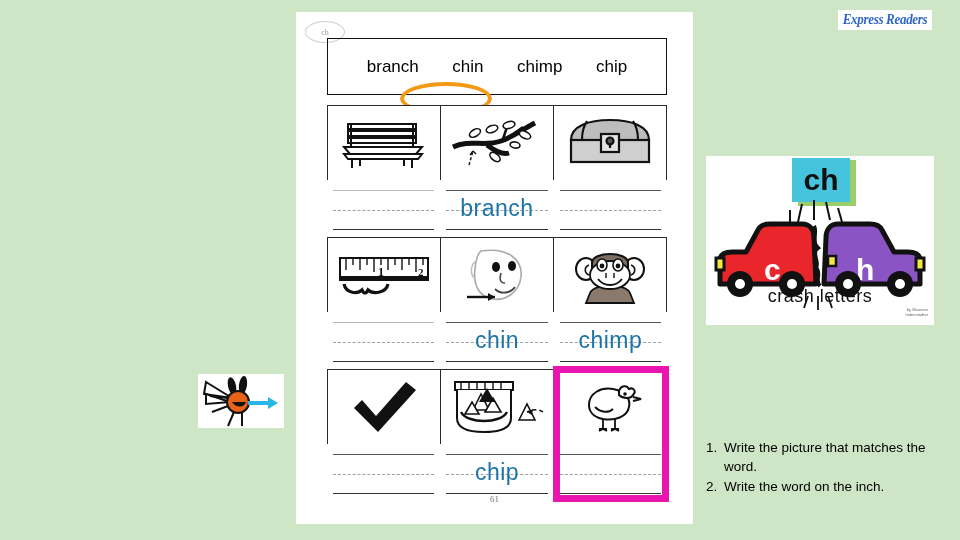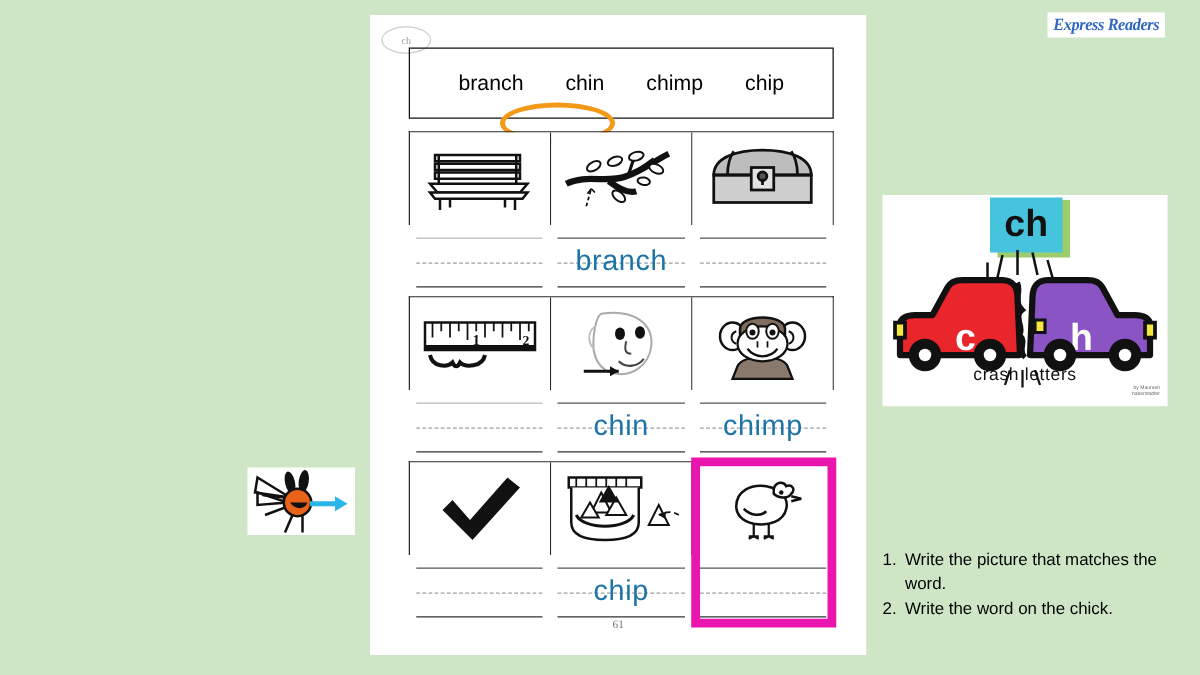--- a/index.html
+++ b/index.html
@@ -81,21 +81,21 @@
   .crash-card{
     position:absolute;left:706px;top:156px;width:228px;height:169px;
     background:#ffffff;overflow:hidden;
   }
   .ch-green{position:absolute;left:92px;top:4px;width:58px;height:46px;background:#9ccd6a;}
   .ch-cyan{position:absolute;left:86px;top:2px;width:58px;height:44px;background:#46c3dd;
     display:flex;align-items:center;justify-content:center;}
   .ch-cyan span{font-size:30px;font-weight:bold;color:#111;font-family:"Liberation Sans",sans-serif;line-height:1;}
   .crash-label{
     position:absolute;left:0;right:0;bottom:18px;text-align:center;
-    font-size:14px;color:#111;font-family:"Liberation Sans",sans-serif;letter-spacing:0.5px;
+    font-size:18px;color:#111;font-family:"Liberation Sans",sans-serif;letter-spacing:0.5px;
   }
   .tinycredit{position:absolute;right:6px;bottom:8px;font-size:4px;color:#666;line-height:1.3;text-align:right;}
 
   
   .bug-card{
     position:absolute;left:198px;top:374px;width:86px;height:54px;
     background:#ffffff;overflow:hidden;
   }
   .instructions{
     position:absolute;left:706px;top:438px;width:230px;
@@ -434,17 +434,17 @@
     </svg>
   </div>
 
   <div class="instructions">
     <div class="ins-item">
       <span class="ins-num">1.</span>
       <span class="ins-txt">Write the picture that matches the word.</span>
     </div>
     <div class="ins-item">
       <span class="ins-num">2.</span>
-      <span class="ins-txt">Write the word on the chick.</span>
+      <span class="ins-txt">Write the word on the inch.</span>
     </div>
   </div>
 
 </div>
 
 </body></html>

